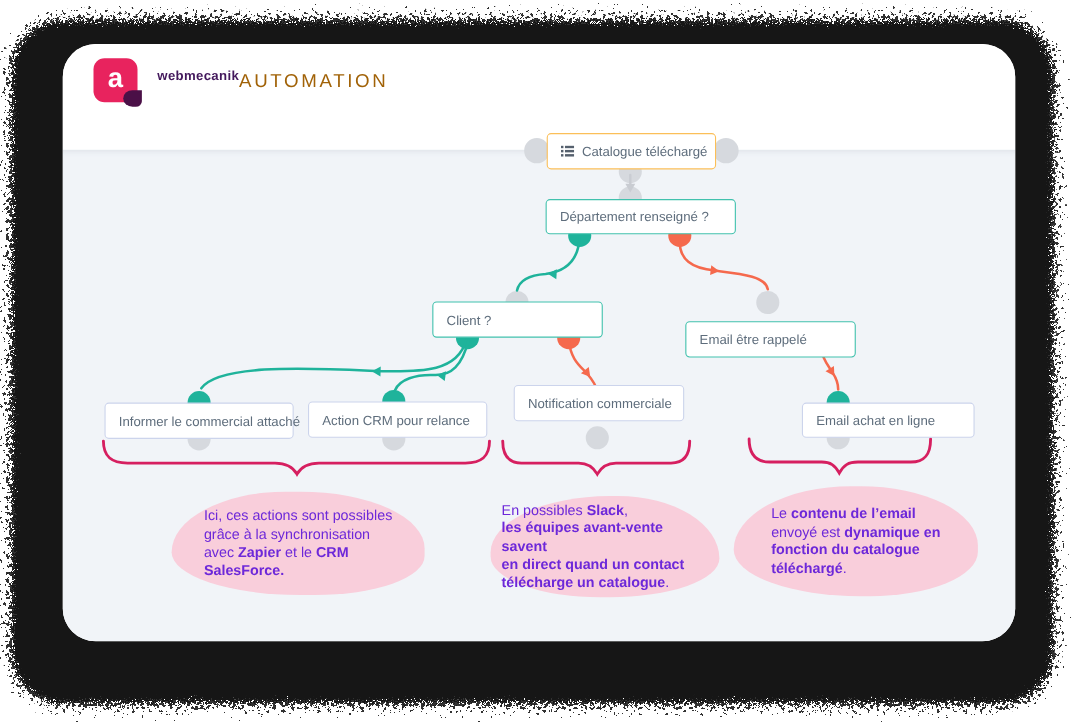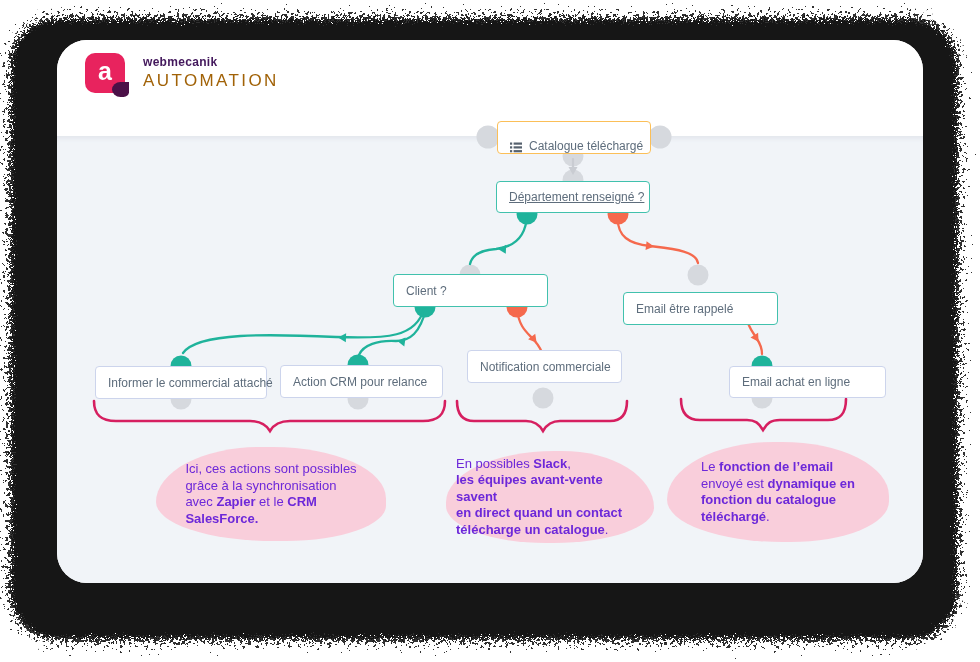--- a/index.html
+++ b/index.html
@@ -16,21 +16,21 @@
   .canvas-bg  { position:absolute; left:0; top:96px; right:0; bottom:0; background:#f1f4f8;
                 box-shadow: inset 0 6px 6px -5px rgba(120,135,155,.18); }
 
   
   .logo-wrap { position:absolute; left:28px; top:13px; display:flex; align-items:center; }
   .logo-mark { position:relative; width:40px; height:40px; background:#e8235e; border-radius:10px;
                display:flex; align-items:center; justify-content:center; }
   .logo-mark .glyph { color:#ffffff; font-size:25px; font-weight:bold; line-height:1; margin-top:-3px; }
   .logo-petal { position:absolute; right:-4px; bottom:-4px; width:17px; height:15px;
                 background:#4b1047; border-radius:85% 0 55% 85%; }
-  .brand-text { margin-left:18px; display:flex; flex-direction:column; }
+  .brand-text { margin-left:18px; display:flex; flex-direction:row; }
   .brand-name { font-size:12px; font-weight:bold; color:#43185c; letter-spacing:.3px; }
   .brand-product { font-size:17px; color:#a16207; letter-spacing:2.4px; margin-top:2px; }
 
   
   .flow-layer { position:absolute; left:0; top:0; width:980px; height:662px; z-index:2; }
   svg.flow { position:absolute; left:0; top:0; }
 
   .node { position:absolute; height:33px; background:#ffffff; border:1px solid #ccd4ec;
           border-radius:4px; display:flex; align-items:center; padding:0 10px 0 12px;
           font-size:12px; color:#5e6d7c; white-space:nowrap; }
@@ -134,35 +134,35 @@
         <path d="M-7,-4.5 L1,0 L-7,4.5 z" transform="translate(758,341) rotate(58)" fill="#f5694d"></path>
       </g>
 
       <g fill="none" stroke="#d61f60" stroke-width="2.6" stroke-linecap="round">
         <path d="M94,401 C94,415 101,421 116,421 L250,421 C260,421 266,424 270,431 C274,424 280,421 290,421 L423,421 C438,421 445,415 445,401"></path>
         <path d="M457,401 C457,415 463,421 474,421 L526,421 C534,421 539,424 543,431 C547,424 552,421 560,421 L610,421 C621,421 627,415 627,401"></path>
         <path d="M681,399 C681,414 688,420 700,420 L747,420 C755,420 759,423 763,430 C767,423 771,420 780,420 L828,420 C840,420 846,414 846,399"></path>
       </g>
     </svg>
 
-    <div class="node b-amber" style="left:497px; top:121px; width:154px;align-items:flex-end;">
+    <div class="node b-amber" style="left:497px; top:121px; width:154px;">
       <span class="nicon">
         <svg width="12" height="11" viewBox="0 0 12 11" fill="currentColor">
           <rect x="0" y="0.5" width="2.2" height="2.2"></rect>
             <rect x="3.6" y="0.5" width="8.4" height="2.2"></rect>
           <rect x="0" y="4.3" width="2.2" height="2.2"></rect>
             <rect x="3.6" y="4.3" width="8.4" height="2.2"></rect>
           <rect x="0" y="8.1" width="2.2" height="2.2"></rect>
             <rect x="3.6" y="8.1" width="8.4" height="2.2"></rect>
         </svg>
       </span>
       <span>Catalogue téléchargé</span>
     </div>
 
-    <div class="node b-teal" style="left:496px; top:181px; width:154px; height:32px;text-decoration:underline;">
+    <div class="node b-teal" style="left:496px; top:181px; width:173px; height:32px;">
       <span>Département renseigné ?</span>
     </div>
 
     <div class="node b-teal" style="left:393px; top:274px; width:155px;">
       <span>Client ?</span>
     </div>
 
     <div class="node b-teal" style="left:623px; top:292px; width:155px;">
       <span>Email être rappelé</span>
     </div>
@@ -184,19 +184,19 @@
     </div>
 
     <div class="bubble bubble-1"><span><span>Ici, ces actions sont possibles
 grâce à la synchronisation
 avec </span><span class="bld">Zapier</span><span> et le </span><span class="bld">CRM
 SalesForce.</span></span></div>
     <div class="bubble bubble-2"><span><span>En possibles </span><span class="bld">Slack</span><span>,
 </span><span class="bld">les équipes avant-vente savent
 en direct quand un contact
 télécharge un catalogue</span><span>.</span></span></div>
-    <div class="bubble bubble-3"><span><span>Le </span><span class="bld">fonction de l’email</span><span>
+    <div class="bubble bubble-3"><span><span>Le </span><span class="bld">contenu de l’email</span><span>
 envoyé est </span><span class="bld">dynamique en
 fonction du catalogue
 téléchargé</span><span>.</span></span></div>
   </div>
 
 </div>
 
 </body></html>

